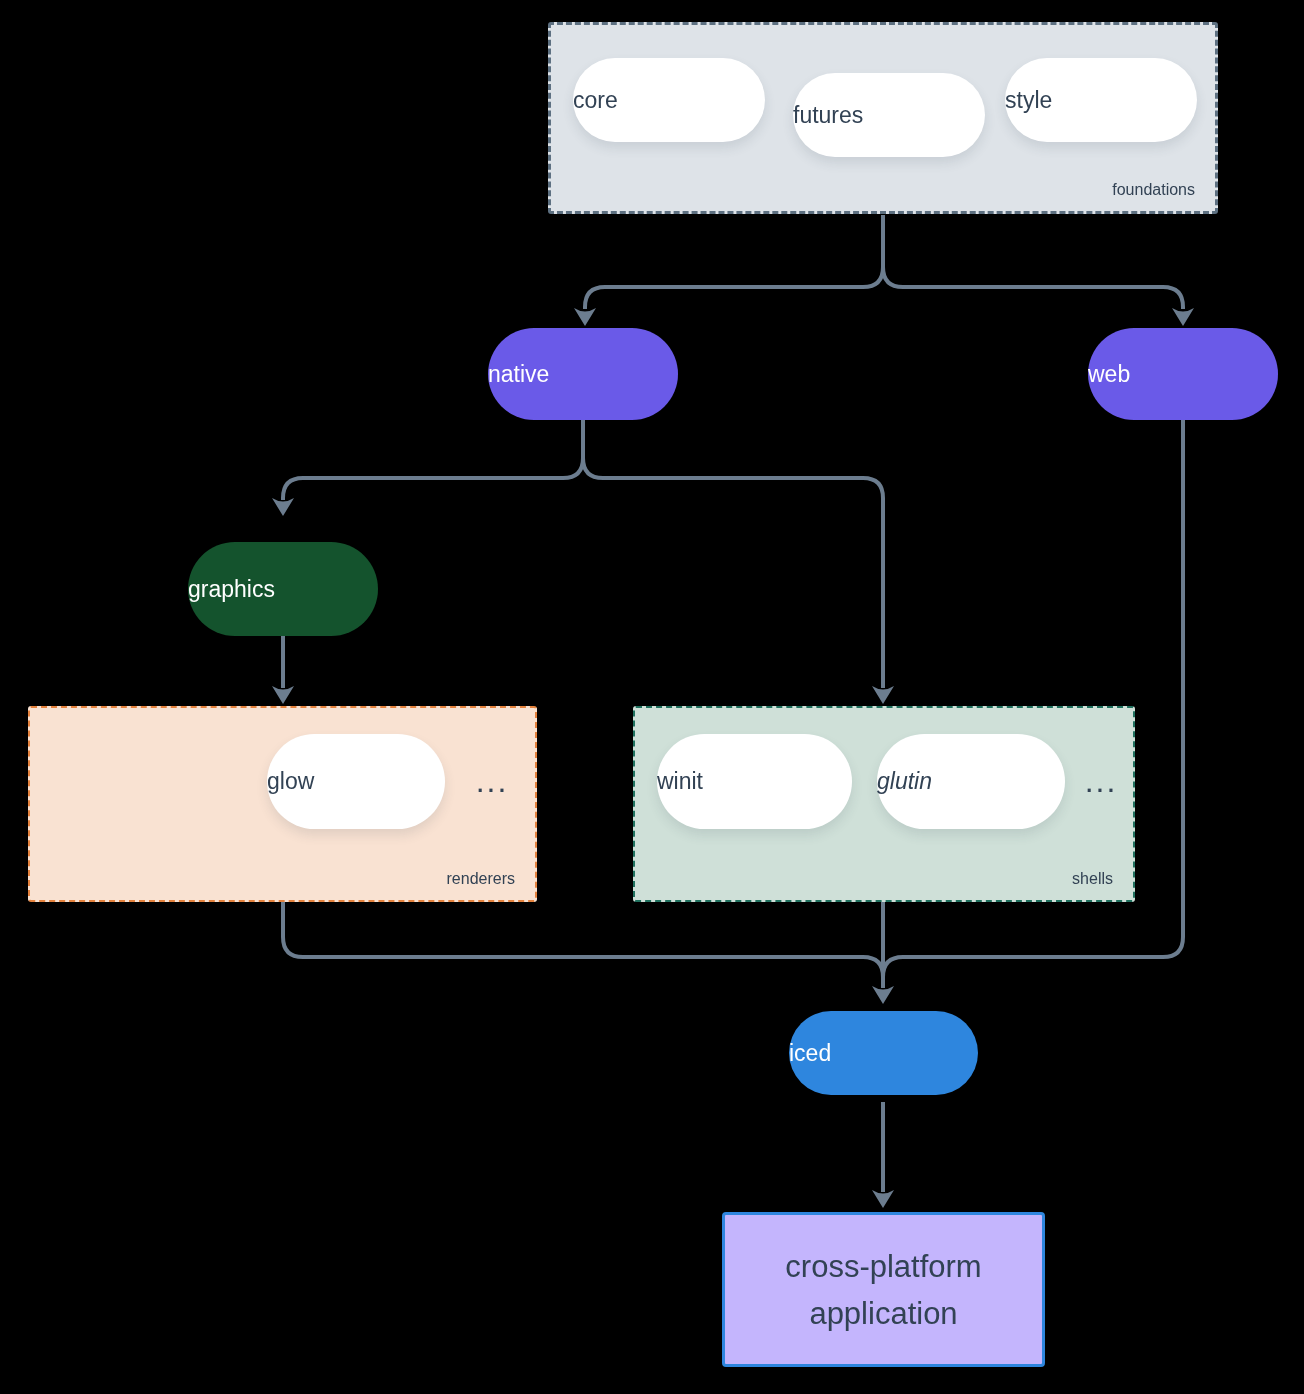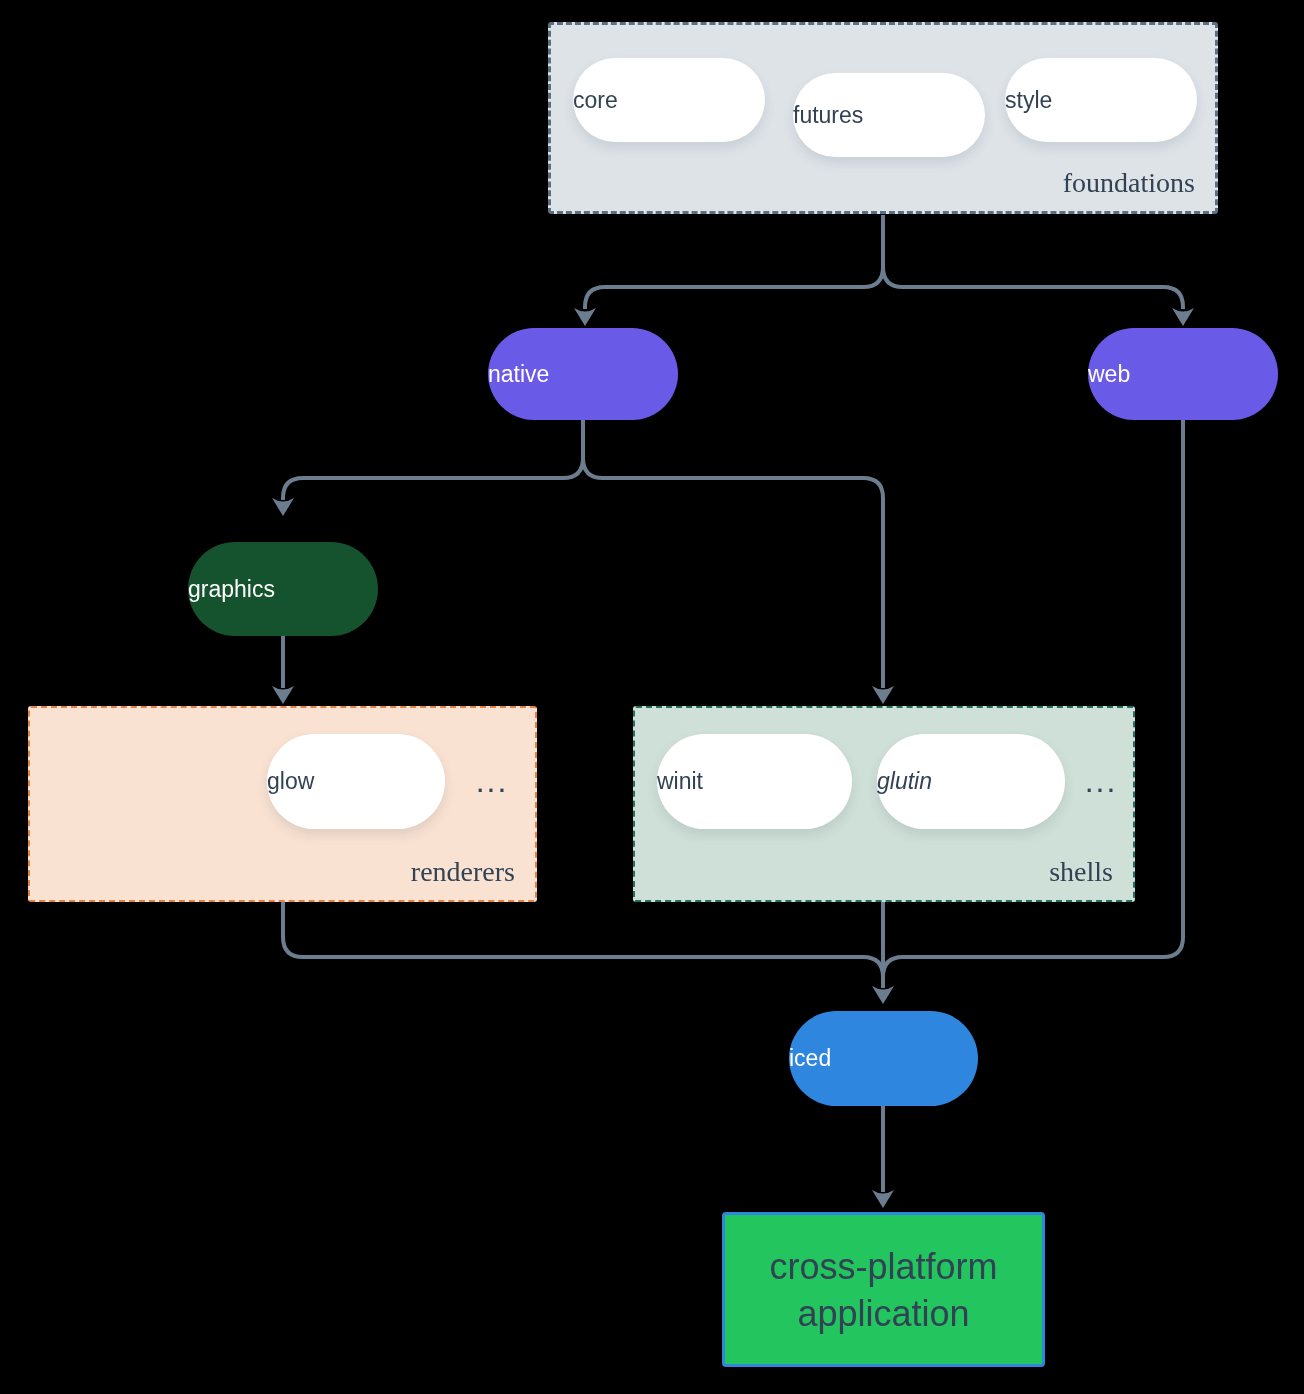--- a/index.html
+++ b/index.html
@@ -36,21 +36,21 @@
   .group-renderers {
     left: 28px; top: 706px; width: 509px; height: 196px;
     background: #f9e2d2; border: 2.5px dashed #e5823d;
   }
   .group-shells {
     left: 633px; top: 706px; width: 502px; height: 196px;
     background: #cfe0d8; border: 2.5px dashed #20715f;
   }
   .group-label {
     position: absolute; right: 20px; bottom: 12px;
-    font-size: 28px; color: #324254; font-family: Liberation Serif, serif;
+    font-size: 16px; color: #324254;
   }
   .ellipsis {
     position: absolute;
     display: flex; align-items: center; justify-content: center;
     font-size: 32px; color: #324254; letter-spacing: 2px;
   }
 
   
   .pill-core    { left: 22px;  top: 33px; width: 192px; height: 84px; }
   .pill-futures { left: 242px; top: 33px; width: 192px; height: 84px; margin-top: 15px; }
@@ -63,28 +63,28 @@
 
   
   .pill-winit  { left: 22px;  top: 26px; width: 195px; height: 95px; }
   .pill-glutin { left: 242px; top: 26px; width: 188px; height: 95px; font-style: italic; }
   .ellipsis-shells { left: 436px; top: 26px; width: 60px; height: 95px; }
 
   
   .pill-native   { left: 488px; top: 328px;  width: 190px; height: 92px; }
   .pill-web      { left: 1088px; top: 328px; width: 190px; height: 92px; }
   .pill-graphics { left: 188px; top: 518px;  width: 190px; height: 94px; }
-  .pill-iced     { left: 789px; top: 1011px; width: 189px; height: 95px; }
+  .pill-iced     { left: 789px; top: 1011px; width: 189px; height: 84px; }
 
   .appbox {
     position: absolute;
     left: 722px; top: 1212px; width: 323px; height: 155px;
-    background: #22c55e; border: 3px solid #2e86de; border-radius: 4px;
+    background: #c4b5fd; border: 3px solid #2e86de; border-radius: 4px;
     display: flex; flex-direction: column; align-items: center; justify-content: center;
-    color: #324254; font-size: 36px; line-height: 47px;
+    color: #324254; font-size: 31px; line-height: 47px;
     text-align: center;
   }
 </style>
 </head>
 <body>
 
 <div class="canvas">
 
   <svg class="connectors" width="1304" height="1394" viewBox="0 0 1304 1394">
     <g stroke="#6c7d8f" stroke-width="4" fill="none" stroke-linejoin="round">

